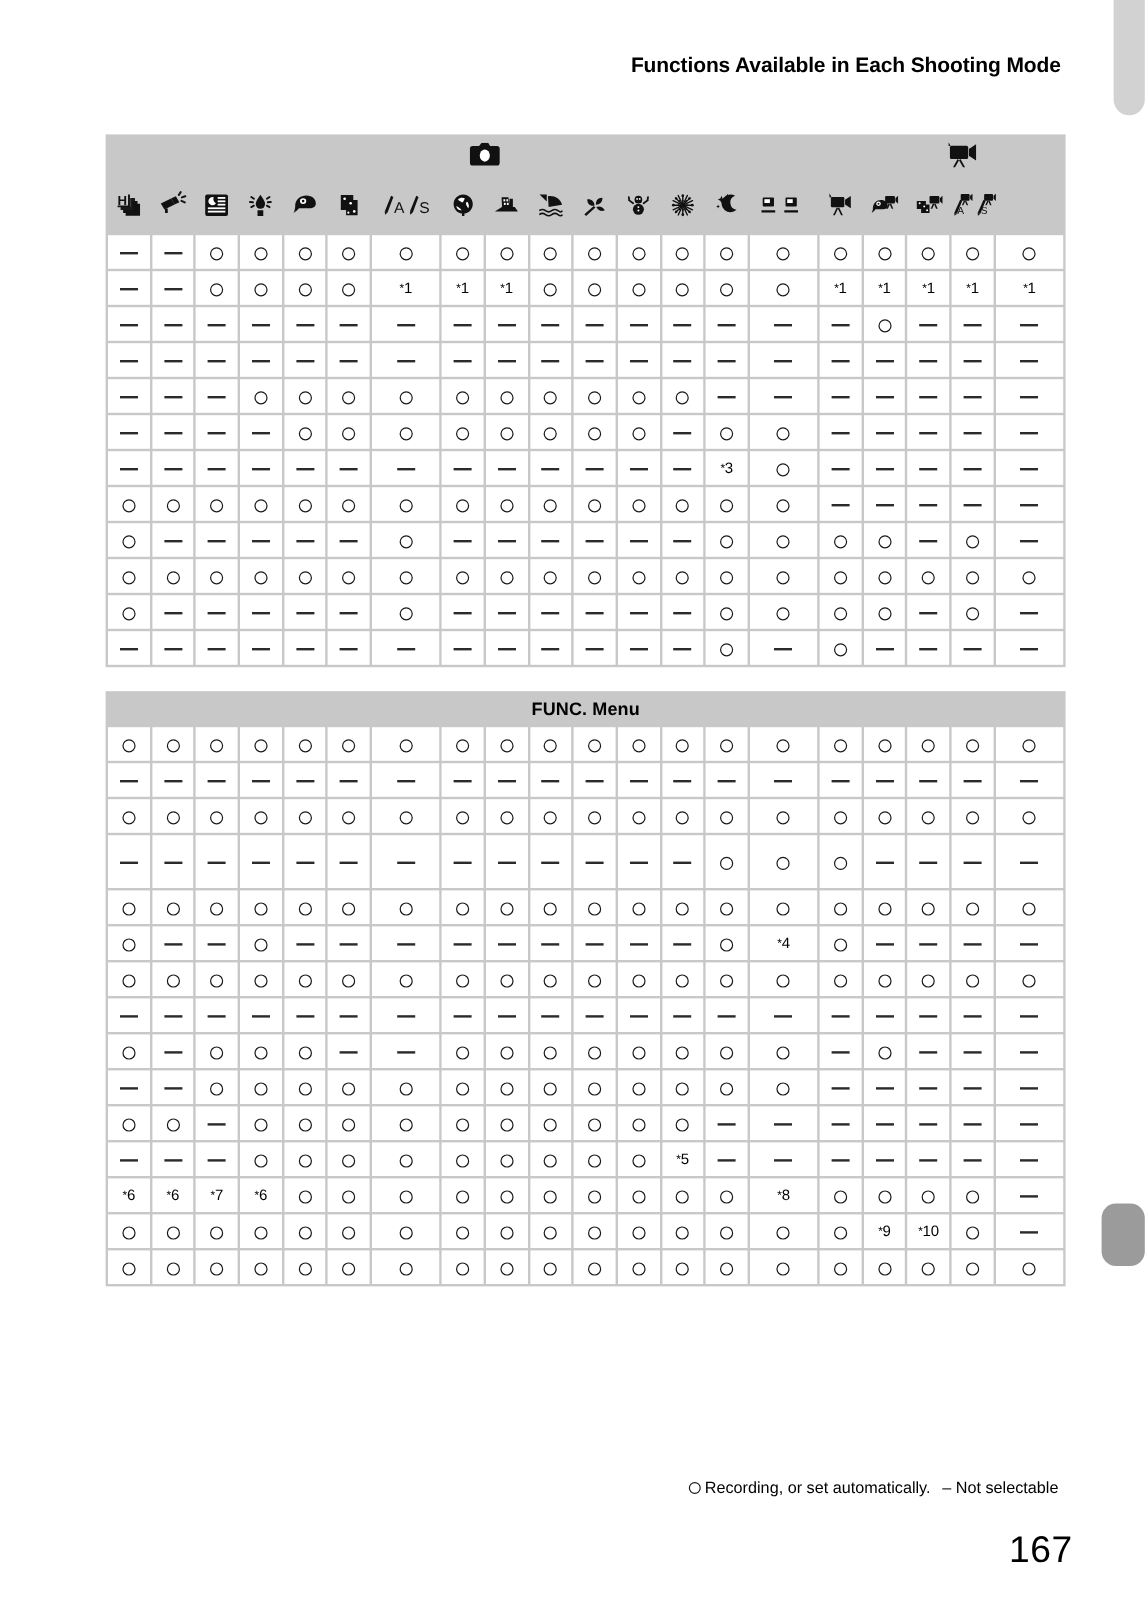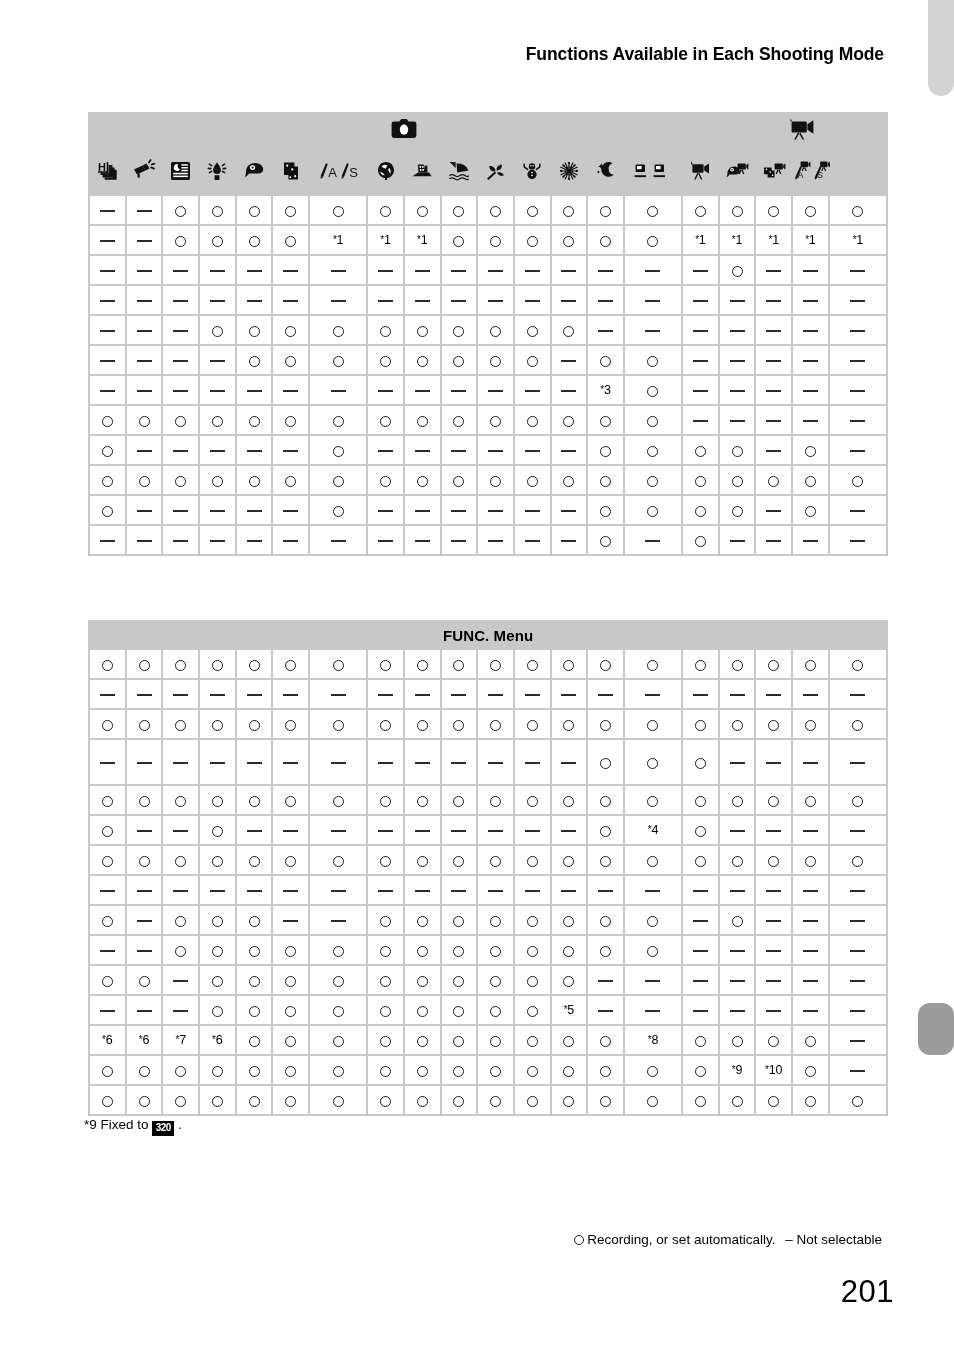--- a/index.html
+++ b/index.html
@@ -718,21 +718,21 @@
         <td class="cell"><span class="mark-dash"></span></td>
         <td class="cell"><span class="mark-o"></span></td>
         <td class="cell"><span class="mark-dash"></span></td>
         <td class="cell"><span class="mark-dash"></span></td>
         <td class="cell"><span class="mark-dash"></span></td>
         <td class="cell"><span class="mark-dash"></span></td>
       </tr>
     </tbody>
 </table>
 
-<table class="matrix" id="matrix-func" style="top:620px;">
+<table class="matrix" id="matrix-func" style="top:576px;">
   <colgroup id="cg-func">
       <col style="width: 34.68px;">
       <col style="width: 34.68px;">
       <col style="width: 34.68px;">
       <col style="width: 34.68px;">
       <col style="width: 34.68px;">
       <col style="width: 34.68px;">
       <col style="width: 56.17px;">
       <col style="width: 34.68px;">
       <col style="width: 34.68px;">
@@ -1081,21 +1081,20 @@
         <td class="cell"><span class="mark-o"></span></td>
         <td class="cell"><span class="mark-o"></span></td>
         <td class="cell"><span class="mark-o"></span></td>
         <td class="cell"><span class="mark-o"></span></td>
         <td class="cell"><span class="mark-o"></span></td>
       </tr>
     </tbody>
 </table>
 
 <div class="footnotes" id="footnotes">
-    <span class="fn"><span>*9 </span><span>Fixed to </span><span class="gbox px">320</span><span> .</span></span>
   </div>
 
 <div class="legend">
   <span class="leg-o"></span><span>Recording, or set automatically.</span>
   <span style="margin-left:6px">– Not selectable</span>
 </div>
 
-<div class="pagenum">201</div>
+<div class="pagenum">167</div>
 
 </body></html>

